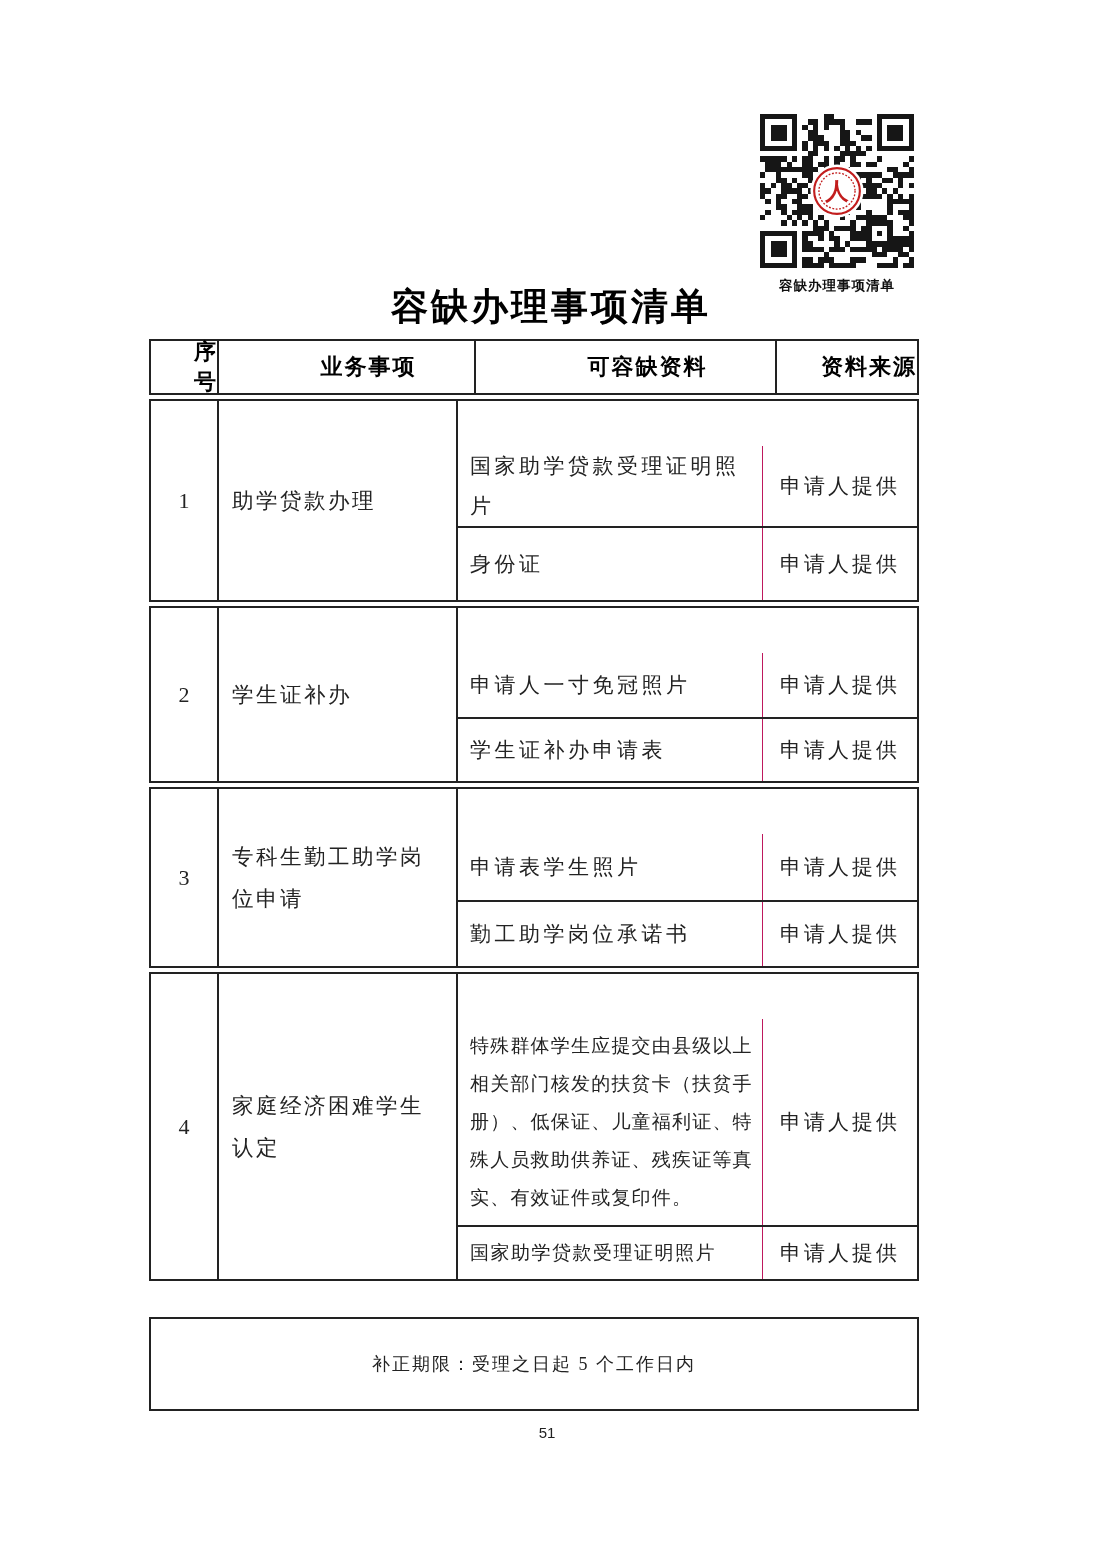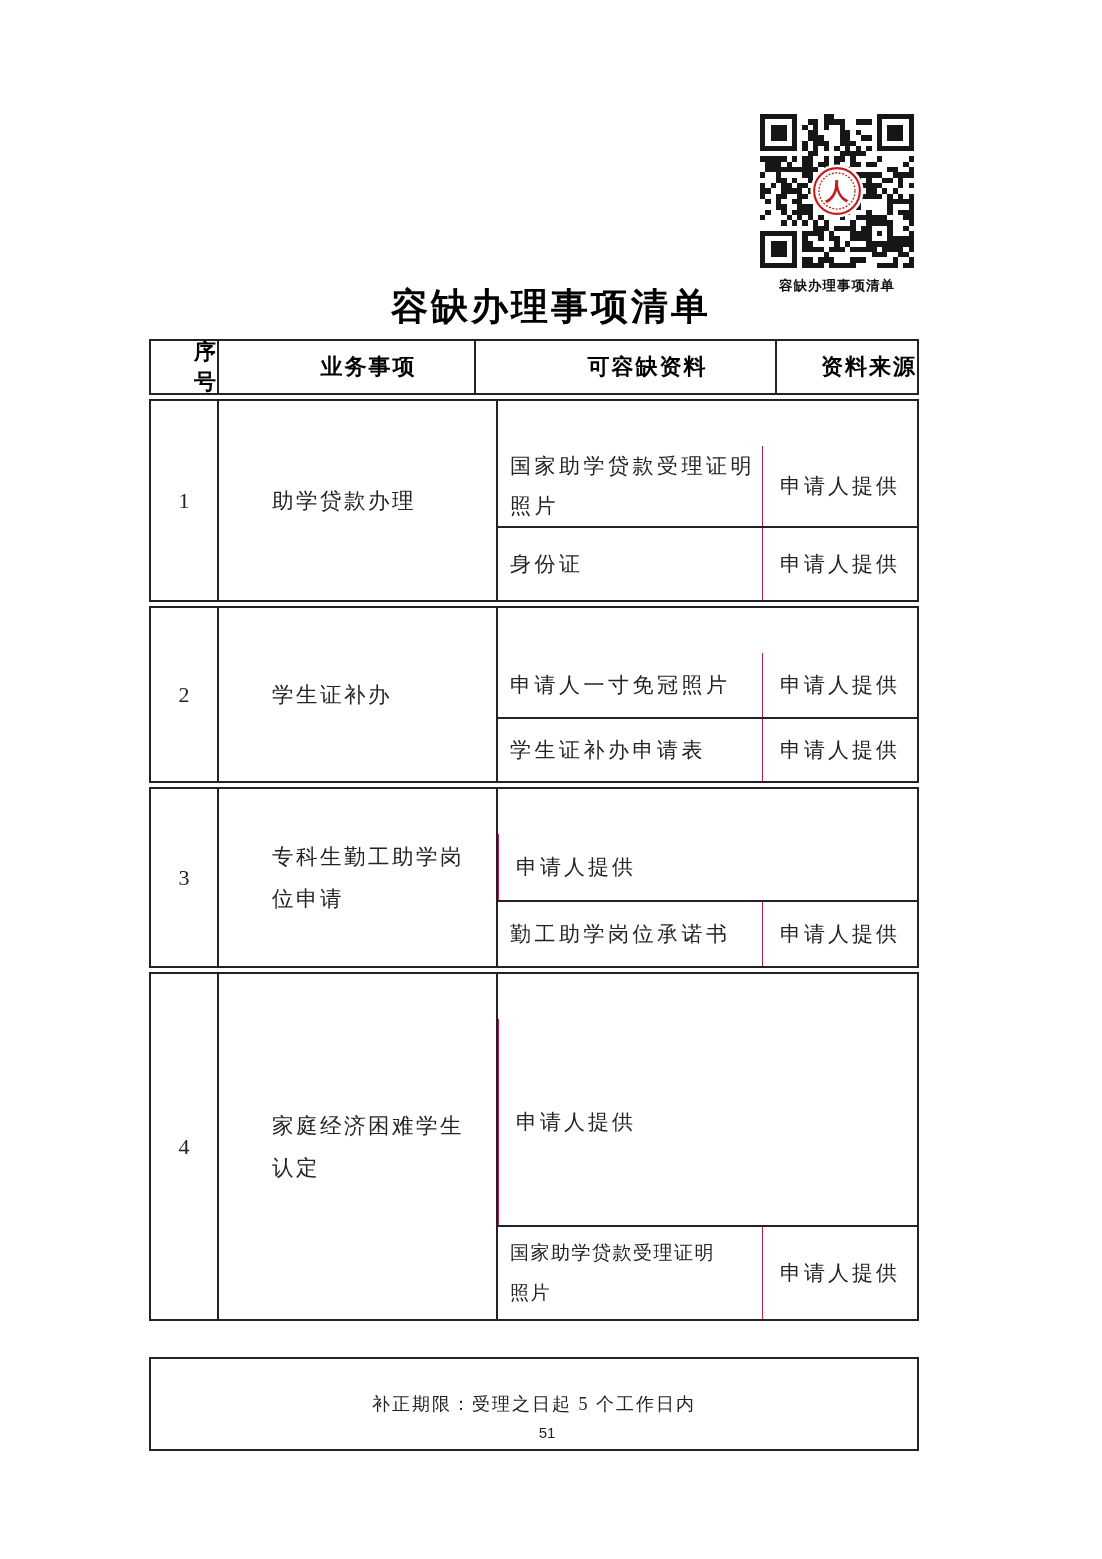--- a/index.html
+++ b/index.html
@@ -83,21 +83,20 @@
     font-size: 22px;
   }
   .col-item {
     width: 239px;
     border-right: 2px solid #222222;
     display: flex; align-items: center;
     padding: 4px 24px 4px 13px;
     font-size: 21.5px;
     letter-spacing: 2.5px;
     line-height: 42px;
-    margin-left: 40px;
   }
   .col-rows { flex: 1; display: flex; flex-direction: column; margin-top: 45px; }
   .subrow { display: flex; flex: 1; }
   .subrow + .subrow { border-top: 2px solid #222222; gap: 24px; }
   .col-material {
     flex: 1;
     display: flex; align-items: center;
     padding: 6px 6px 6px 12px;
     font-size: 21px;
     letter-spacing: 3.5px;
@@ -539,34 +538,36 @@
           <div class="col-source">申请人提供</div>
         </div>
       </div>
     </div>
 
     <div class="band group g3">
       <div class="col-num">3</div>
       <div class="col-item">专科生勤工助学岗位申请</div>
       <div class="col-rows">
         <div class="subrow">
+          <div class="col-material">申请表学生照片</div>
           <div class="col-source">申请人提供</div>
         </div>
         <div class="subrow">
           <div class="col-material">勤工助学岗位承诺书</div>
           <div class="col-source">申请人提供</div>
         </div>
       </div>
     </div>
 
     <div class="band group g4">
       <div class="col-num">4</div>
       <div class="col-item">家庭经济困难学生认定</div>
       <div class="col-rows">
         <div class="subrow">
+          <div class="col-material">特殊群体学生应提交由县级以上相关部门核发的扶贫卡（扶贫手册）、低保证、儿童福利证、特殊人员救助供养证、残疾证等真实、有效证件或复印件。</div>
           <div class="col-source">申请人提供</div>
         </div>
         <div class="subrow">
           <div class="col-material">国家助学贷款受理证明照片</div>
           <div class="col-source">申请人提供</div>
         </div>
       </div>
     </div>
 
     <div class="band footer">补正期限：受理之日起 5 个工作日内</div>

